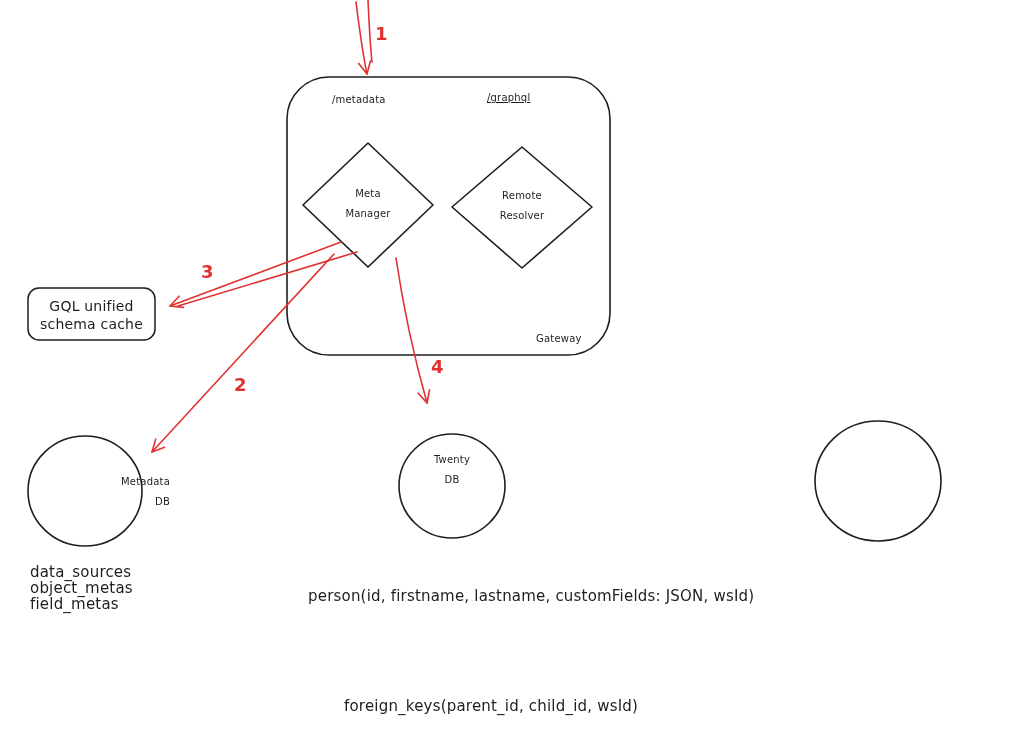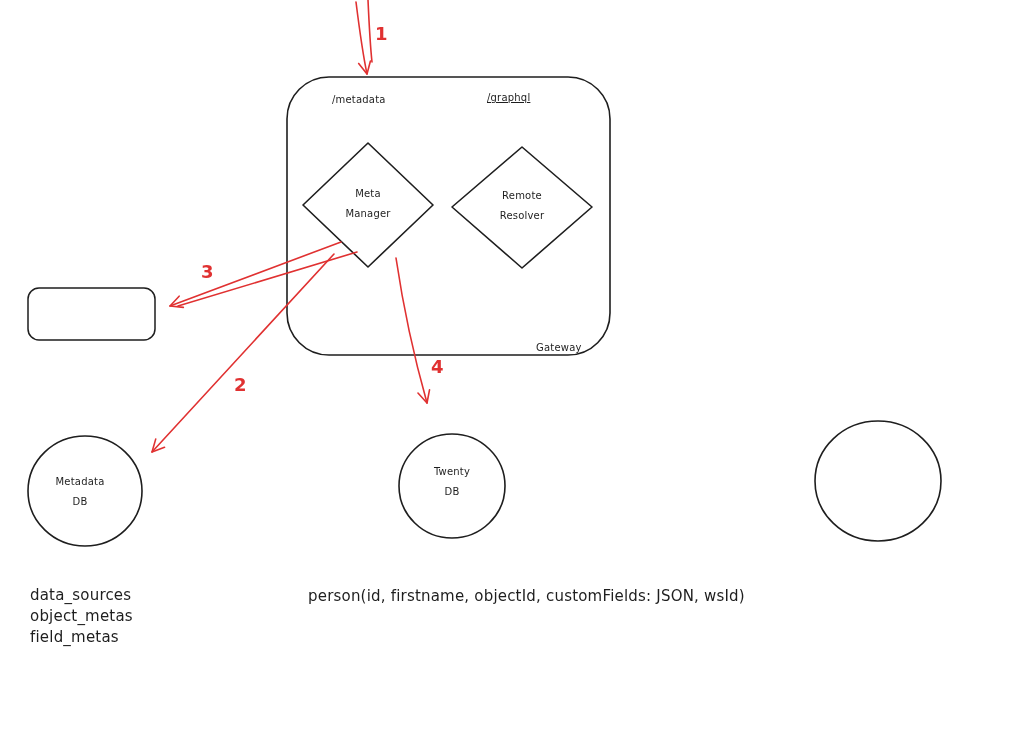--- a/index.html
+++ b/index.html
@@ -91,37 +91,40 @@
   <div class="hand" style="left:332px; top:90px;">/metadata</div>
 
   <div class="hand" style="left:487px; top:88px;text-decoration:underline;">/graphql</div>
 
   <div class="hand center" style="left:298px; top:184px; width:140px;">Meta
 Manager</div>
 
   <div class="hand center" style="left:452px; top:186px; width:140px;">Remote
 Resolver</div>
 
-  <div class="hand" style="left:536px; top:329px;margin-top:9px;">Gateway</div>
+  <div class="hand" style="left:536px; top:329px;">Gateway</div>
 
+  <div class="hand small center" style="left:28px; top:297px; width:127px;">GQL unified
+schema cache</div>
 
-  <div class="hand center" style="left:10px; top:472px; width:140px;">Metadata
+  <div class="hand center" style="left:30px; top:472px; width:140px;text-align:right;">Metadata
 DB</div>
 
-  <div class="hand center" style="left:382px; top:462px; width:140px;">Twenty
+  <div class="hand center" style="left:382px; top:450px; width:140px;">Twenty
 DB</div>
 
 
-  <div class="hand mono-ish" style="left:30px; top:585px; line-height:21px;">data_sources
+  <div class="hand mono-ish" style="left:30px; top:564px; line-height:16px;">data_sources
 object_metas
 field_metas</div>
 
-  <div class="hand mono-ish" style="left:308px; top:586px;">person(id, firstname, objectId, customFields: JSON, wsId)</div>
+  <div class="hand mono-ish" style="left:308px; top:586px;">person(id, firstname, lastname, customFields: JSON, wsId)</div>
 
 
+  <div class="hand mono-ish" style="left:344px; top:696px;">foreign_keys(parent_id, child_id, wsId)</div>
 
 
   <div class="step" style="left:375px; top:25px;">1</div>
 
   <div class="step" style="left:234px; top:376px;">2</div>
 
   <div class="step" style="left:201px; top:263px;">3</div>
 
   <div class="step" style="left:431px; top:358px;">4</div>
 

